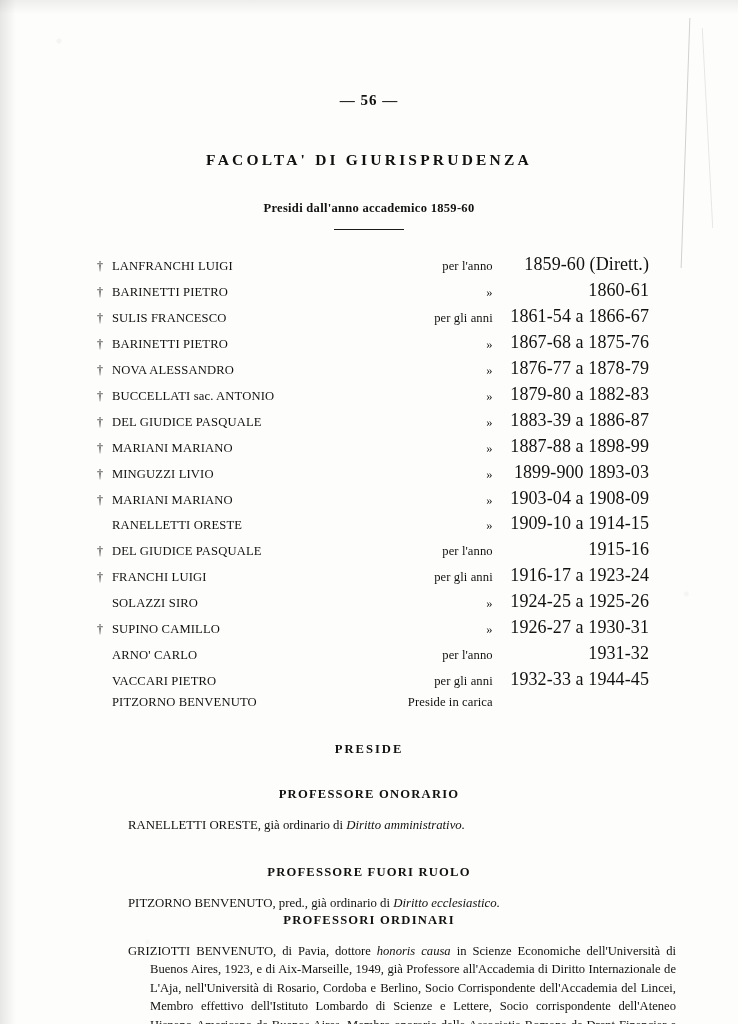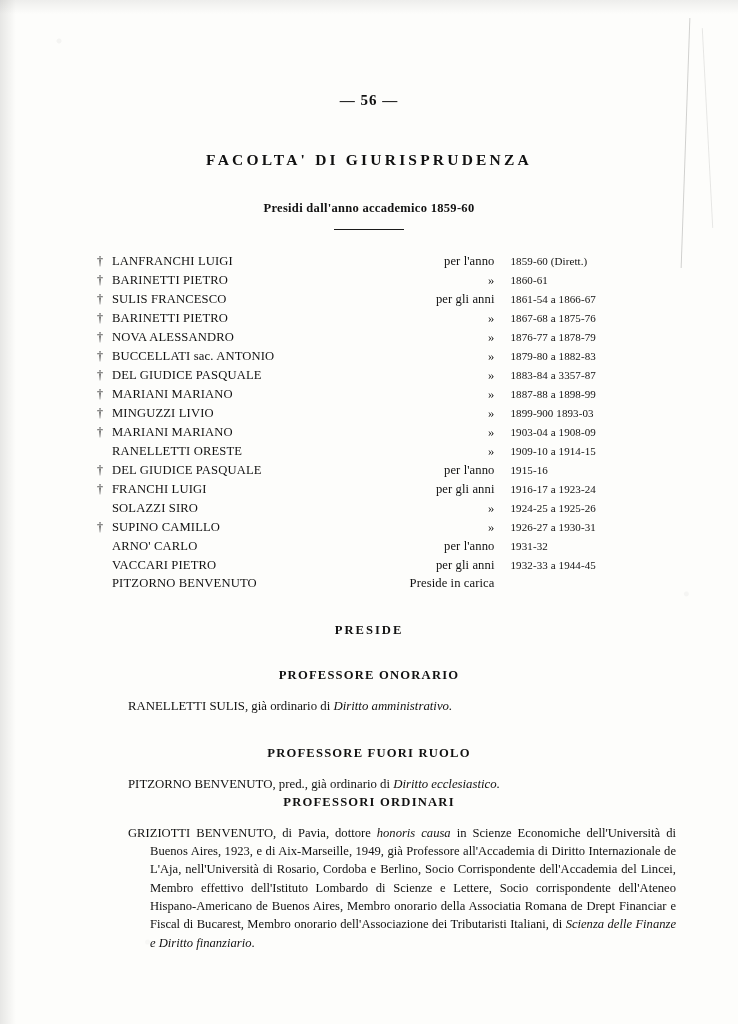--- a/index.html
+++ b/index.html
@@ -118,23 +118,23 @@
     letter-spacing: .15px;
   }
   .col-per {
     width: 112px;
     text-align: right;
     padding-right: 16px !important;
     letter-spacing: .1px;
   }
   .col-years {
     width: 150px;
-    text-align: left;
+    text-align: right;
     letter-spacing: .1px;
-    font-size: 11px;
+    font-size: 18px;
   }
 
   .section-head {
     text-align: center;
     font-weight: bold;
     font-size: 12.6px;
     letter-spacing: 2px;
   }
   .sh-preside { margin-top: 30px; }
   .sh-onorario { margin-top: 30px; letter-spacing: 1.2px; }
@@ -215,21 +215,21 @@
         <tr>
           <td class="col-dagger">†</td>
           <td class="col-name">BUCCELLATI sac. ANTONIO</td>
           <td class="col-per">»</td>
           <td class="col-years">1879-80  a 1882-83</td>
         </tr>
         <tr>
           <td class="col-dagger">†</td>
           <td class="col-name">DEL GIUDICE PASQUALE</td>
           <td class="col-per">»</td>
-          <td class="col-years">1883-84  a 3357-87</td>
+          <td class="col-years">1883-39  a 1886-87</td>
         </tr>
         <tr>
           <td class="col-dagger">†</td>
           <td class="col-name">MARIANI MARIANO</td>
           <td class="col-per">»</td>
           <td class="col-years">1887-88  a 1898-99</td>
         </tr>
         <tr>
           <td class="col-dagger">†</td>
           <td class="col-name">MINGUZZI LIVIO</td>
@@ -289,21 +289,21 @@
           <td class="col-name">PITZORNO BENVENUTO</td>
           <td class="col-per">Preside in carica</td>
           <td class="col-years"></td>
         </tr>
       </tbody>
     </table>
 
     <div class="section-head sh-preside">PRESIDE</div>
 
     <div class="section-head sh-onorario">PROFESSORE ONORARIO</div>
-    <div class="para"><span>RANELLETTI SULIS, già ordinario di </span><i>Diritto amministrativo.</i></div>
+    <div class="para"><span>RANELLETTI ORESTE, già ordinario di </span><i>Diritto amministrativo.</i></div>
 
     <div class="section-head sh-fuoriruolo">PROFESSORE FUORI RUOLO</div>
     <div class="para"><span>PITZORNO BENVENUTO, pred., già ordinario di </span><i>Diritto ecclesiastico.</i></div>
 
     <div class="section-head sh-ordinari">PROFESSORI ORDINARI</div>
 
     <div class="para-block">
       <span class="hang"><span>GRIZIOTTI BENVENUTO, di Pavia, dottore </span><i>honoris causa</i><span> in Scienze Economiche dell'Università di Buenos Aires, 1923, e di Aix-Marseille, 1949, già Professore all'Accademia di Diritto Internazionale de L'Aja, nell'Università di Rosario, Cordoba e Berlino, Socio Corrispondente dell'Accademia del Lincei, Membro effettivo dell'Istituto Lombardo di Scienze e Lettere, Socio corrispondente dell'Ateneo Hispano-Americano de Buenos Aires, Membro onorario della Associatia Romana de Drept Financiar e Fiscal di Bucarest, Membro onorario dell'Associazione dei Tributaristi Italiani, di </span><i>Scienza delle Finanze e Diritto finanziario</i><span>.</span></span>
     </div>
 

